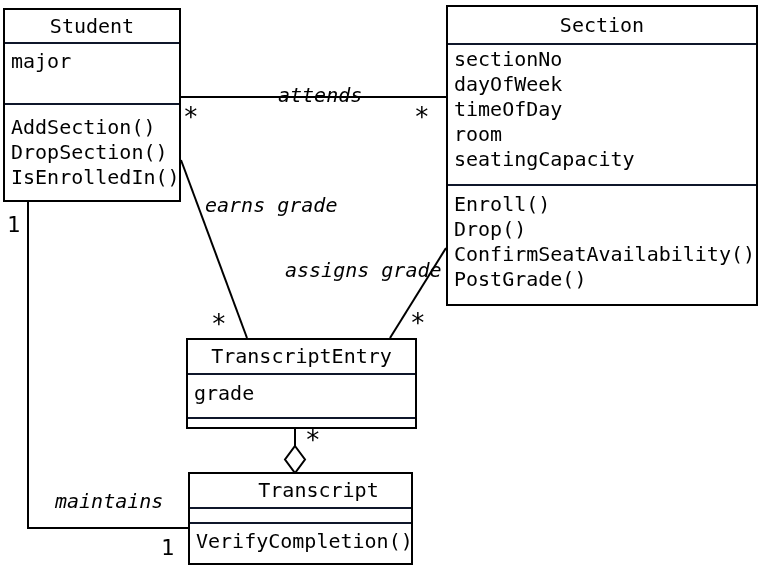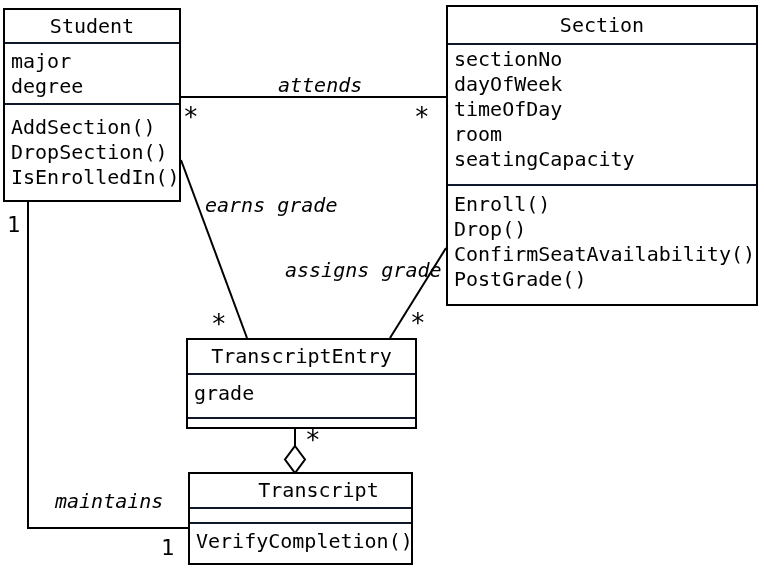--- a/index.html
+++ b/index.html
@@ -63,21 +63,20 @@
     <line x1="446" y1="248" x2="390" y2="338"></line>
     <polyline points="28,202 28,528 188,528"></polyline>
     <line x1="295" y1="429" x2="295" y2="447"></line>
     <polygon points="295,446 305,459.5 295,473 285,459.5"></polygon>
   </svg>
 
   <div class="class-box" style="left:3px; top:8px; width:178px; height:194px;">
     <div class="c-title" style="height:32px; line-height:32px;">Student</div>
     <div class="c-comp" style="height:61px; padding:5px 0 0 6px;">
       <div class="member">major</div>
-      <div class="member">degree</div>
     </div>
     <div class="c-comp" style="height:97px; padding:10px 0 0 6px;">
       <div class="member">AddSection()</div>
       <div class="member">DropSection()</div>
       <div class="member">IsEnrolledIn()</div>
     </div>
   </div>
 
   <div class="class-box" style="left:446px; top:5px; width:312px; height:301px;">
     <div class="c-title" style="height:36px; line-height:36px;">Section</div>
@@ -105,21 +104,21 @@
   </div>
 
   <div class="class-box" style="left:188px; top:472px; width:225px; height:93px;">
     <div class="c-title" style="height:33px; line-height:33px;padding-left:36px;">Transcript</div>
     <div class="c-comp" style="height:15px;"></div>
     <div class="c-comp" style="height:41px; padding:5px 0 0 6px;">
       <div class="member">VerifyCompletion()</div>
     </div>
   </div>
 
-  <div class="assoc-label" style="left:278px; top:73px;">attends</div>
+  <div class="assoc-label" style="left:278px; top:83px;">attends</div>
   <div class="assoc-label" style="left:205px; top:193px;">earns grade</div>
   <div class="assoc-label" style="left:253px; top:258px;margin-left:32px;">assigns grade</div>
   <div class="assoc-label" style="left:55px; top:489px;">maintains</div>
 
   <div class="star" style="left:183px; top:107px;">*</div>
   <div class="star" style="left:414px; top:107px;">*</div>
   <div class="star" style="left:211px; top:314px;">*</div>
   <div class="star" style="left:410px; top:313px;">*</div>
   <div class="star" style="left:305px; top:430px;">*</div>
   <div class="mult" style="left:7px; top:214px;">1</div>

